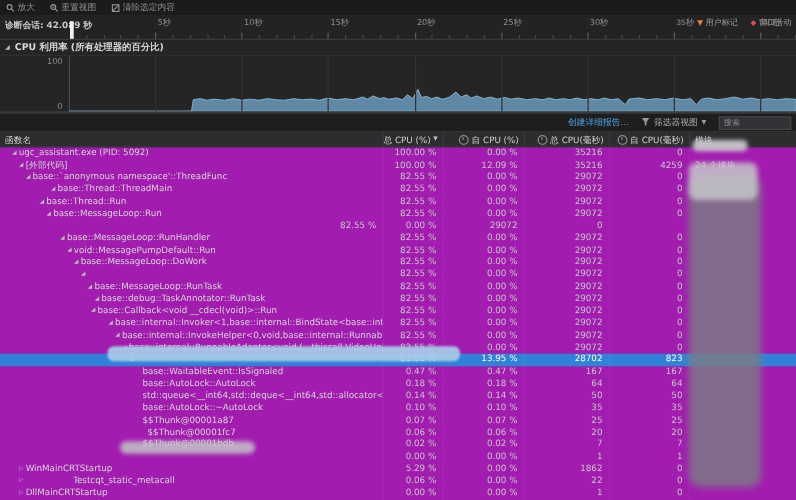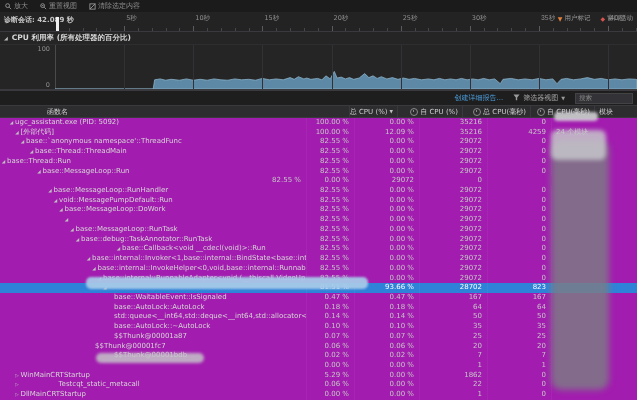--- a/index.html
+++ b/index.html
@@ -39,21 +39,21 @@
   .reportbar{height:14px;display:flex;align-items:center;justify-content:flex-end;gap:10px;
     padding:0 4px;background:#1e1e1e;border-bottom:1px solid #3a3a3e;font-size:7px;}
   .link{color:#4fa3e3;cursor:pointer;}
   .filter{display:flex;align-items:center;gap:3px;color:#aaaaaa;}
   .caret{font-size:5px;color:#9a9a9a;}
   .search{width:50px;height:9px;background:#333337;border:1px solid #434346;color:#bbbbbb;
     font-size:6.5px;font-family:inherit;padding:0 3px;}
   .search::placeholder{color:#8a8a8a;}
   
   .grid-cols{display:grid;grid-template-columns:307px 48px 65px 68px 64px 85px;}
-  .thead{height:11px;background:#2d2d30;font-size:7px;color:#d0d0d0;border-bottom:1px solid #3a3a3e;padding-left:43px;}
+  .thead{height:11px;background:#2d2d30;font-size:7px;color:#d0d0d0;border-bottom:1px solid #3a3a3e;}
   .th{display:flex;align-items:center;padding:0 4px;border-right:1px solid #3a3a3e;overflow:hidden;white-space:nowrap;gap:2px;}
   .th.num{justify-content:flex-end;}
   .th .colicon{width:6px;height:6px;border:1px solid #8a8a8a;border-radius:50%;position:relative;flex:none;}
   .th .colicon::after{content:"";position:absolute;left:2px;top:1px;width:1px;height:2px;background:#8a8a8a;}
   .sortmark{font-size:4.5px;color:#c0c0c0;}
   .tbody{height:282px;overflow:hidden;background:#a21caf;border-bottom:1px solid #3a3a3e;}
   .row{height:9.724px;line-height:9.7px;font-size:7px;color:#d6d6d6;}
   .row .cell{overflow:hidden;white-space:nowrap;border-right:1px solid rgba(255,255,255,0.045);}
   .cell.name{display:flex;align-items:center;}
   .cell.num{text-align:right;padding-right:5px;color:#c6c6c6;}
@@ -258,32 +258,32 @@
         <span class="exp">◢</span>
         <span>base::`anonymous namespace'::ThreadFunc</span>
       </div>
       <div class="cell num">82.55 %</div>
       <div class="cell num">0.00 %</div>
       <div class="cell num">29072</div>
       <div class="cell num">0</div>
       <div class="cell mod" style="border-right: none;"></div>
     </div>
     <div class="row grid-cols">
-      <div class="cell name" style="padding-left: 28px;">
+      <div class="cell name" style="padding-left: 39px;">
         <span class="exp">◢</span>
         <span>base::Thread::ThreadMain</span>
       </div>
       <div class="cell num">82.55 %</div>
       <div class="cell num">0.00 %</div>
       <div class="cell num">29072</div>
       <div class="cell num">0</div>
       <div class="cell mod" style="border-right: none;"></div>
     </div>
     <div class="row grid-cols">
-      <div class="cell name" style="">
+      <div class="cell name" style="padding-left: 30px;">
         <span class="exp">◢</span>
         <span>base::Thread::Run</span>
       </div>
       <div class="cell num">82.55 %</div>
       <div class="cell num">0.00 %</div>
       <div class="cell num">29072</div>
       <div class="cell num">0</div>
       <div class="cell mod" style="border-right: none;"></div>
     </div>
     <div class="row grid-cols">
@@ -363,21 +363,21 @@
         <span class="exp">◢</span>
         <span>base::debug::TaskAnnotator::RunTask</span>
       </div>
       <div class="cell num">82.55 %</div>
       <div class="cell num">0.00 %</div>
       <div class="cell num">29072</div>
       <div class="cell num">0</div>
       <div class="cell mod" style="border-right: none;"></div>
     </div>
     <div class="row grid-cols">
-      <div class="cell name" style="padding-left: 115px;">
+      <div class="cell name" style="padding-left: 71px;">
         <span class="exp">◢</span>
         <span>base::Callback&lt;void __cdecl(void)&gt;::Run</span>
       </div>
       <div class="cell num">82.55 %</div>
       <div class="cell num">0.00 %</div>
       <div class="cell num">29072</div>
       <div class="cell num">0</div>
       <div class="cell mod" style="border-right: none;"></div>
     </div>
     <div class="row grid-cols">
@@ -411,21 +411,21 @@
       <div class="cell num">0.00 %</div>
       <div class="cell num">29072</div>
       <div class="cell num">0</div>
       <div class="cell mod" style="border-right: none;"></div>
     </div>
     <div class="row grid-cols selected">
       <div class="cell name" style="padding-left: 101.5px;">
         <span class="exp">◢</span>
       </div>
       <div class="cell num">81.51 %</div>
-      <div class="cell num">93.66 %</div>
+      <div class="cell num">13.95 %</div>
       <div class="cell num">28702</div>
       <div class="cell num">823</div>
       <div class="cell mod" style="border-right: none;"></div>
     </div>
     <div class="row grid-cols">
       <div class="cell name" style="padding-left: 107px;">
         <span class="exp"></span>
         <span>base::WaitableEvent::IsSignaled</span>
       </div>
       <div class="cell num">0.47 %</div>
@@ -472,21 +472,21 @@
         <span class="exp"></span>
         <span>$$Thunk@00001a87</span>
       </div>
       <div class="cell num">0.07 %</div>
       <div class="cell num">0.07 %</div>
       <div class="cell num">25</div>
       <div class="cell num">25</div>
       <div class="cell mod" style="border-right: none;"></div>
     </div>
     <div class="row grid-cols">
-      <div class="cell name" style="padding-left: 88px;">
+      <div class="cell name" style="padding-left: 111px;">
         <span class="exp"></span>
         <span>$$Thunk@00001fc7</span>
       </div>
       <div class="cell num">0.06 %</div>
       <div class="cell num">0.06 %</div>
       <div class="cell num">20</div>
       <div class="cell num">20</div>
       <div class="cell mod" style="border-right: none;"></div>
     </div>
     <div class="row grid-cols">

